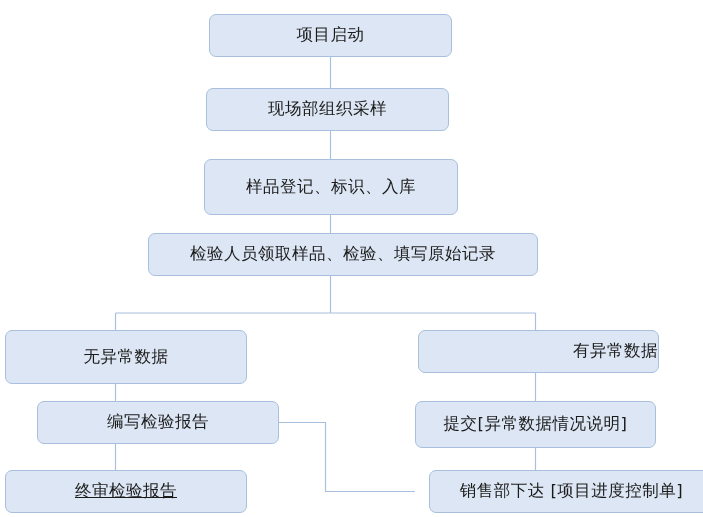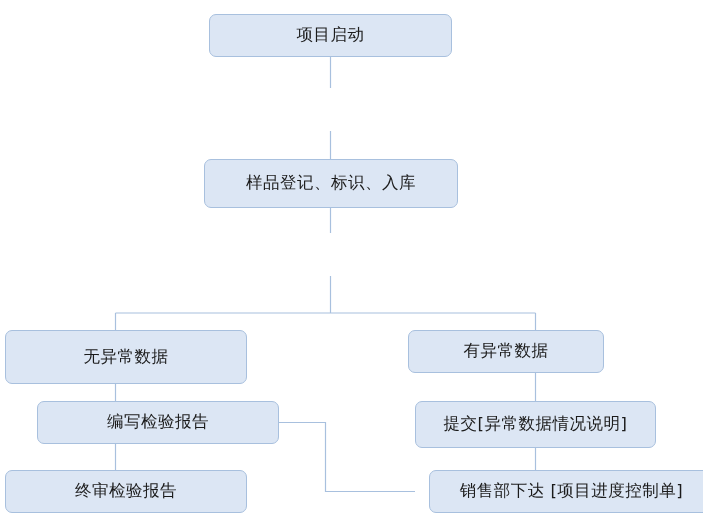--- a/index.html
+++ b/index.html
@@ -40,26 +40,26 @@
     line-height: 1;
     letter-spacing: 0.5px;
     white-space: nowrap;
   }
   .node .node-label {
     display: block;
   }
   
   .n-start      { left: 209px; top: 14px;  width: 243px; height: 43px; }
   .n-sampling   { left: 206px; top: 88px;  width: 243px; height: 43px; }
-  .n-register   { left: 204px; top: 159px; width: 254px; height: 49px; }
+  .n-register   { left: 204px; top: 159px; width: 254px; height: 56px; }
   .n-inspect    { left: 148px; top: 233px; width: 390px; height: 43px; }
   .n-normal     { left: 5px;   top: 330px; width: 242px; height: 54px; }
-  .n-abnormal   { left: 408px; top: 330px; width: 196px; height: 43px; }
+  .n-abnormal   { left: 418px; top: 330px; width: 241px; height: 43px; justify-content: flex-end; }
   .n-writereport{ left: 5px;   top: 401px; width: 242px; height: 43px; margin-left: 32px; }
-  .n-finalreport{ left: 5px;   top: 470px; width: 242px; height: 43px; }
+  .n-finalreport{ left: 5px;   top: 470px; width: 242px; height: 43px; text-decoration: underline; }
   .n-submit     { left: 415px; top: 401px; width: 241px; height: 47px; }
   .n-salesorder { left: 415px; top: 470px; width: 285px; height: 43px; margin-left: 14px; }
 </style>
 </head>
 <body>
 
 <div id="canvas">
 
   <svg id="edge-layer" width="703" height="517" viewBox="0 0 703 517" xmlns="http://www.w3.org/2000/svg">
 
@@ -85,25 +85,31 @@
     <path d="M535.5,444 L535.5,470" fill="none" stroke="#a8c0de" stroke-width="1.2"></path>
 
     <path d="M415,491.5 L325.5,491.5 L325.5,422.5 L253,422.5" fill="none" stroke="#a8c0de" stroke-width="1.2"></path>
     <path d="M247,422.5 L258,417.5 M247,422.5 L258,427.5" fill="none" stroke="#a8c0de" stroke-width="1.4" stroke-linecap="round"></path>
   </svg>
 
   <div class="node n-start">
     <span class="node-label">项目启动</span>
   </div>
 
+  <div class="node n-sampling">
+    <span class="node-label">现场部组织采样</span>
+  </div>
 
   <div class="node n-register">
     <span class="node-label">样品登记、标识、入库</span>
   </div>
 
+  <div class="node n-inspect">
+    <span class="node-label">检验人员领取样品、检验、填写原始记录</span>
+  </div>
 
   <div class="node n-normal">
     <span class="node-label">无异常数据</span>
   </div>
 
   <div class="node n-abnormal">
     <span class="node-label">有异常数据</span>
   </div>
 
   <div class="node n-writereport">

